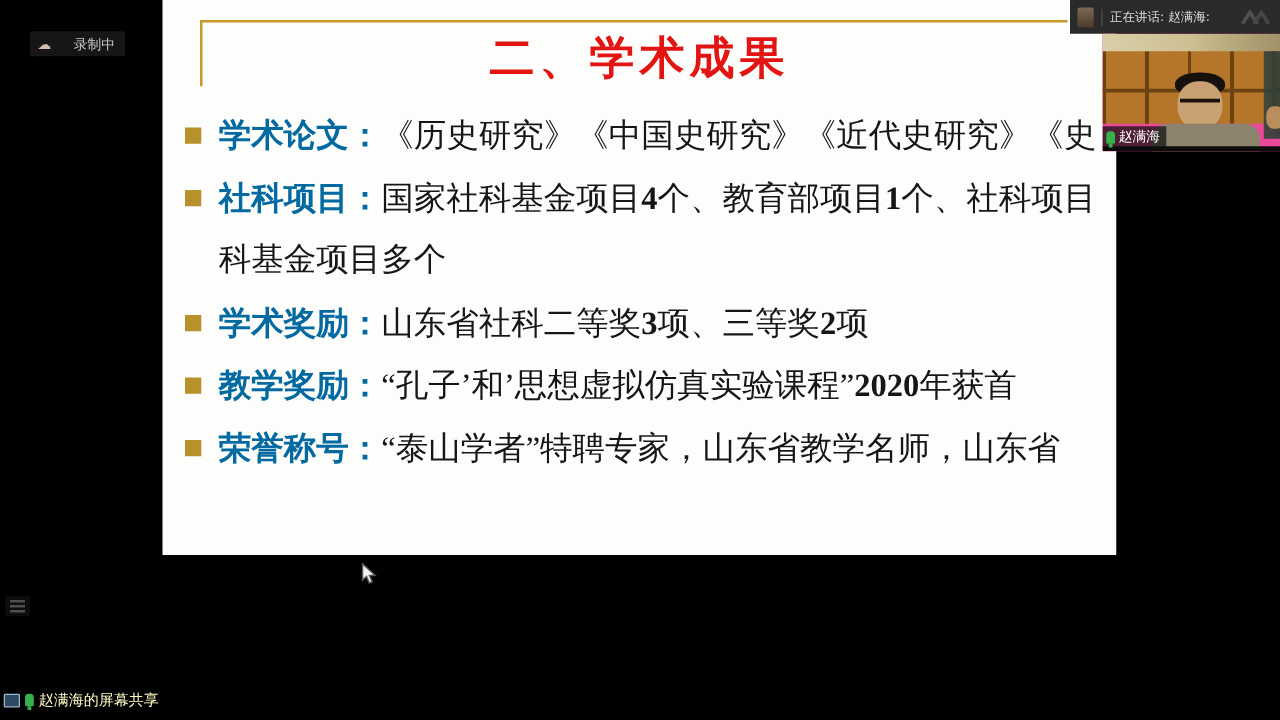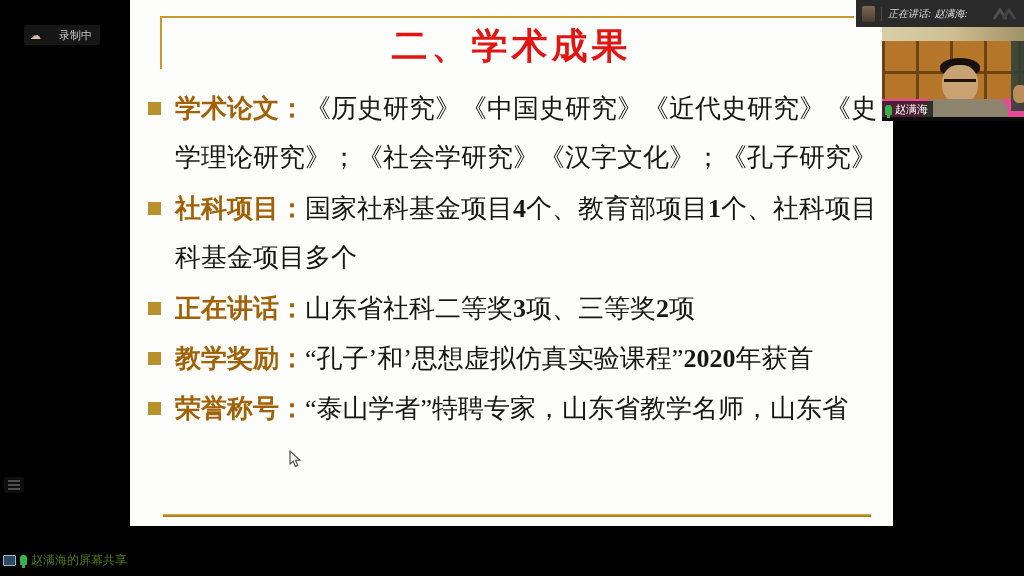--- a/index.html
+++ b/index.html
@@ -1,70 +1,70 @@
 <!DOCTYPE html>
 <html><head>
 <meta charset="utf-8">
 <style>
   * { margin:0; padding:0; box-sizing:border-box; }
   html,body { width:1024px; height:576px; background:#000; overflow:hidden;
               font-family:"DejaVu Sans","Liberation Sans",sans-serif; }
   #stage { position:relative; width:1024px; height:576px; background:#000; }
 
   
-  .slide { position:absolute; left:130px; top:0; width:763px; height:526px;
+  .slide { position:absolute; left:130px; top:0; width:763px; height:444px;
            background:#fdfdfc; overflow:hidden; }
   .gold-top-h { position:absolute; left:30px; top:16px; width:694px; height:2px; background:#c9992b; }
   .gold-top-v { position:absolute; left:30px; top:16px; width:2px; height:53px; background:#c9992b; }
   .gold-bottom { position:absolute; left:33px; top:514px; width:708px; height:3px;
                  background:linear-gradient(#d6ae3c,#96741a); }
   .slide-title { position:absolute; left:0; top:22px; width:100%; text-align:center;
                  font-family:"Liberation Sans","DejaVu Sans",sans-serif; font-weight:bold;
                  font-size:36px; letter-spacing:4px; color:#e21512; }
   .bullets { position:absolute; left:18px; top:83px; width:740px;
              font-family:"Liberation Serif","DejaVu Serif",serif;
              font-size:26px; color:#161616; }
   .b-line { height:50px; line-height:50px; white-space:nowrap; }
   .b-line .sq { display:inline-block; width:13px; height:13px; background:#b8912c;
                 margin-right:14px; vertical-align:middle; margin-top:-6px; }
-  .b-line .lbl { color:#a16207; font-weight:bold;
+  .b-line .lbl { color:#0369a1; font-weight:bold;
                  font-family:"Liberation Sans","DejaVu Sans",sans-serif; }
   .b-line.cont { padding-left:27px; }
   .b-line .bold { font-weight:bold; }
 
   
   .rec-badge { position:absolute; left:24px; top:25px; height:20px; padding:0 8px 0 6px;
                background:#161616; border-radius:2px; display:flex; align-items:center; gap:6px; }
   .rec-badge .cloud { font-size:11px; color:#d8b8b4; line-height:1; }
   .rec-badge .txt { font-size:11px; color:#c9c9c9;margin-left:12px; }
 
   
   .share-bar { position:absolute; left:3px; top:551px; height:18px; display:flex;
                align-items:center; gap:4px; }
   .icon-screen { width:13px; height:11px; background:#2c4a63; border:1px solid #9fb6c7;
                  border-radius:1px; position:relative; }
   .icon-mic { width:7px; height:10px; background:#35b34a; border-radius:3px 3px 1px 1px;
               position:relative; }
   .icon-mic:after { content:""; position:absolute; left:2px; bottom:-3px; width:3px; height:3px;
                     background:#35b34a; }
-  .share-bar .txt { font-size:12px; color:#4d7c0f; }
+  .share-bar .txt { font-size:12px; color:#fef9c3; }
 
   
   .side-tool { position:absolute; left:4px; top:477px; width:20px; height:16px;
                background:#0d0d0d; border-radius:2px; padding:3px 4px;
                display:flex; flex-direction:column; justify-content:space-between; }
   .side-tool i { display:block; height:2px; background:#4e4e4e; }
 
   
   .cam-header { position:absolute; left:856px; top:0; width:168px; height:27px;
                 background:#2a2a2a; display:flex; align-items:center; gap:6px; padding:0 6px; }
   .cam-header .avatar { width:13px; height:16px; border-radius:2px;
                         background:linear-gradient(#7b6a55,#4a3b2c); flex:0 0 auto; }
   .cam-header .div { width:1px; height:14px; background:#4c4c4c; }
-  .cam-header .txt { font-size:10px; color:#dcdcdc; white-space:nowrap; flex:1 1 auto;font-style:italic; }
+  .cam-header .txt { font-size:10px; color:#dcdcdc; white-space:nowrap; flex:1 1 auto; }
   .cam-header svg { flex:0 0 auto; }
 
   .cam-video { position:absolute; left:862px; top:27px; width:175px; height:94px;
                background:#ec4899; overflow:hidden;margin-left:20px; }
   .v-ceiling { position:absolute; left:0; top:0; width:100%; height:18px;
                background:linear-gradient(90deg,#d9cfa8 0%,#cdbf92 40%,#8c7c52 100%); }
   .v-cabinet { position:absolute; left:0; top:14px; width:100%; height:58px;
                background:repeating-linear-gradient(90deg,#6e4312 0 3px,#b5762a 3px 34px); }
   .v-cabinet:after { content:""; position:absolute; left:0; top:30px; width:100%; height:3px;
                      background:#6e4312; }
@@ -92,24 +92,23 @@
 <body>
 
 <div id="stage">
 
   <div class="slide">
     <div class="gold-top-h"></div>
     <div class="gold-top-v"></div>
     <div class="slide-title">二、学术成果</div>
     <div class="bullets">
         <div class="b-line first"><span class="sq"></span><span class="lbl">学术论文：</span><span>《历史研究》《中国史研究》《近代史研究》《史</span></div>
-        <div class="b-line cont"><span>学理论研究》；《社会学研究》《汉字文化》；《孔子研究》</span></div>
         <div class="b-line first"><span class="sq"></span><span class="lbl">社科项目：</span><span>国家社科基金项目</span><span class="bold">4</span><span>个、教育部项目</span><span class="bold">1</span><span>个、社科项目</span></div>
         <div class="b-line cont"><span>科基金项目多个</span></div>
-        <div class="b-line first"><span class="sq"></span><span class="lbl">正在讲话：</span><span>山东省社科二等奖</span><span class="bold">3</span><span>项、三等奖</span><span class="bold">2</span><span>项</span></div>
+        <div class="b-line first"><span class="sq"></span><span class="lbl">学术奖励：</span><span>山东省社科二等奖</span><span class="bold">3</span><span>项、三等奖</span><span class="bold">2</span><span>项</span></div>
         <div class="b-line first"><span class="sq"></span><span class="lbl">教学奖励：</span><span>“孔子’和’思想虚拟仿真实验课程”</span><span class="bold">2020</span><span>年获首</span></div>
         <div class="b-line first"><span class="sq"></span><span class="lbl">荣誉称号：</span><span>“泰山学者”特聘专家，山东省教学名师，山东省</span></div>
       </div>
     <div class="gold-bottom"></div>
   </div>
 
   <div class="cursor">
     <svg width="13" height="18" viewBox="0 0 13 18">
       <path d="M1 1 L1 14 L4.2 11.2 L6.4 16.4 L8.8 15.4 L6.6 10.4 L11 10.2 Z" fill="#f2f2f2" stroke="#555" stroke-width="1.2"></path>
     </svg>

